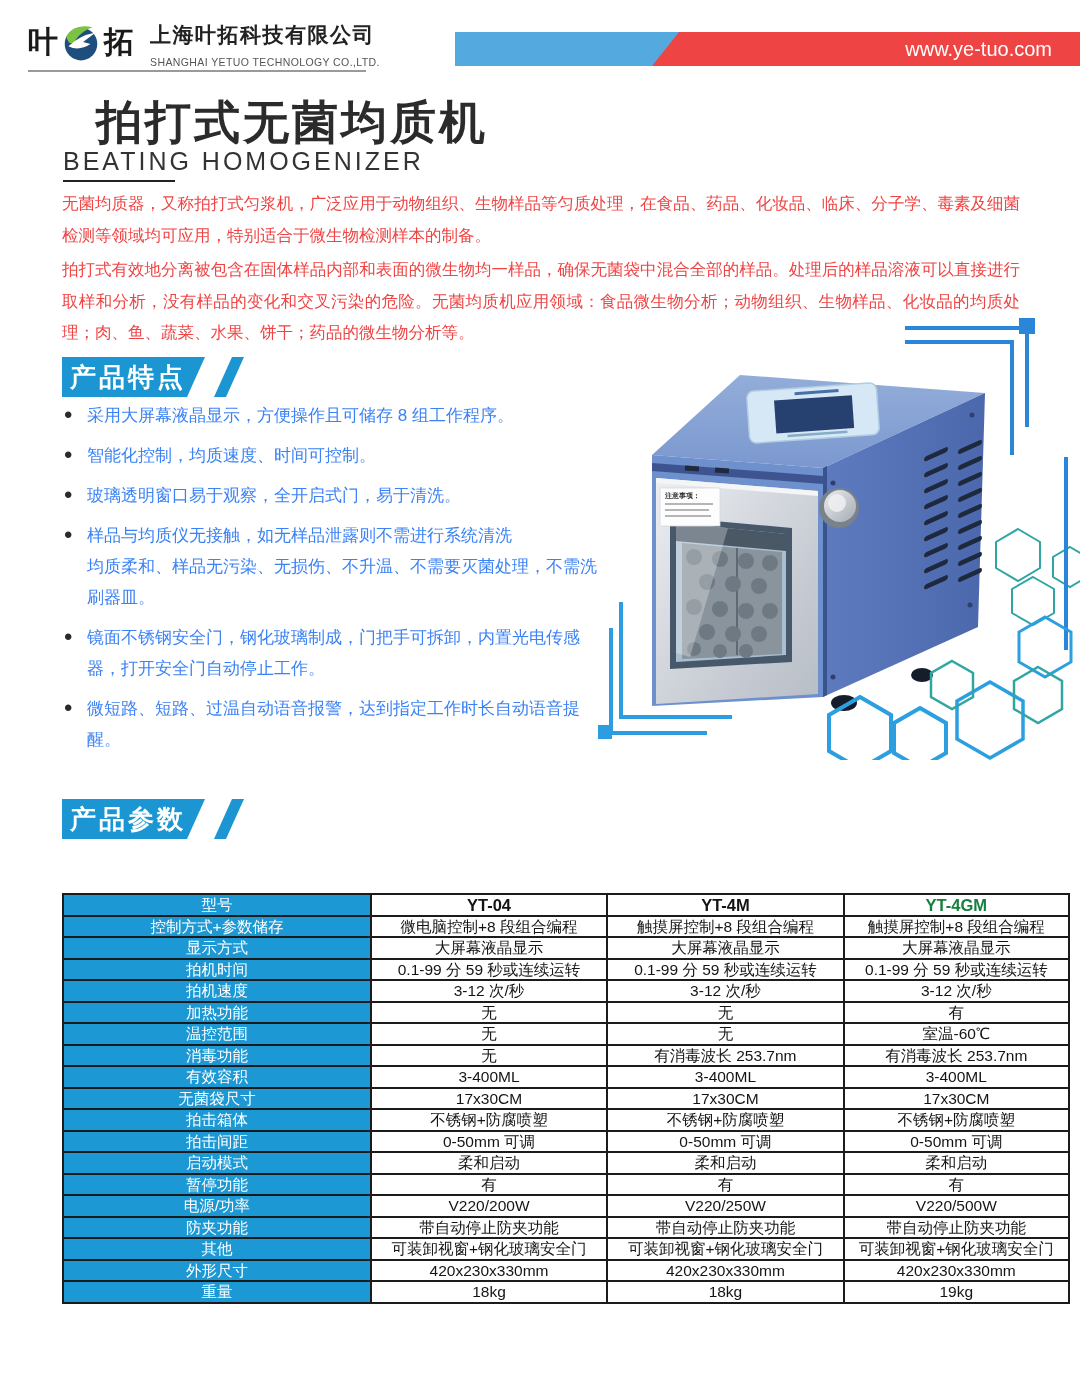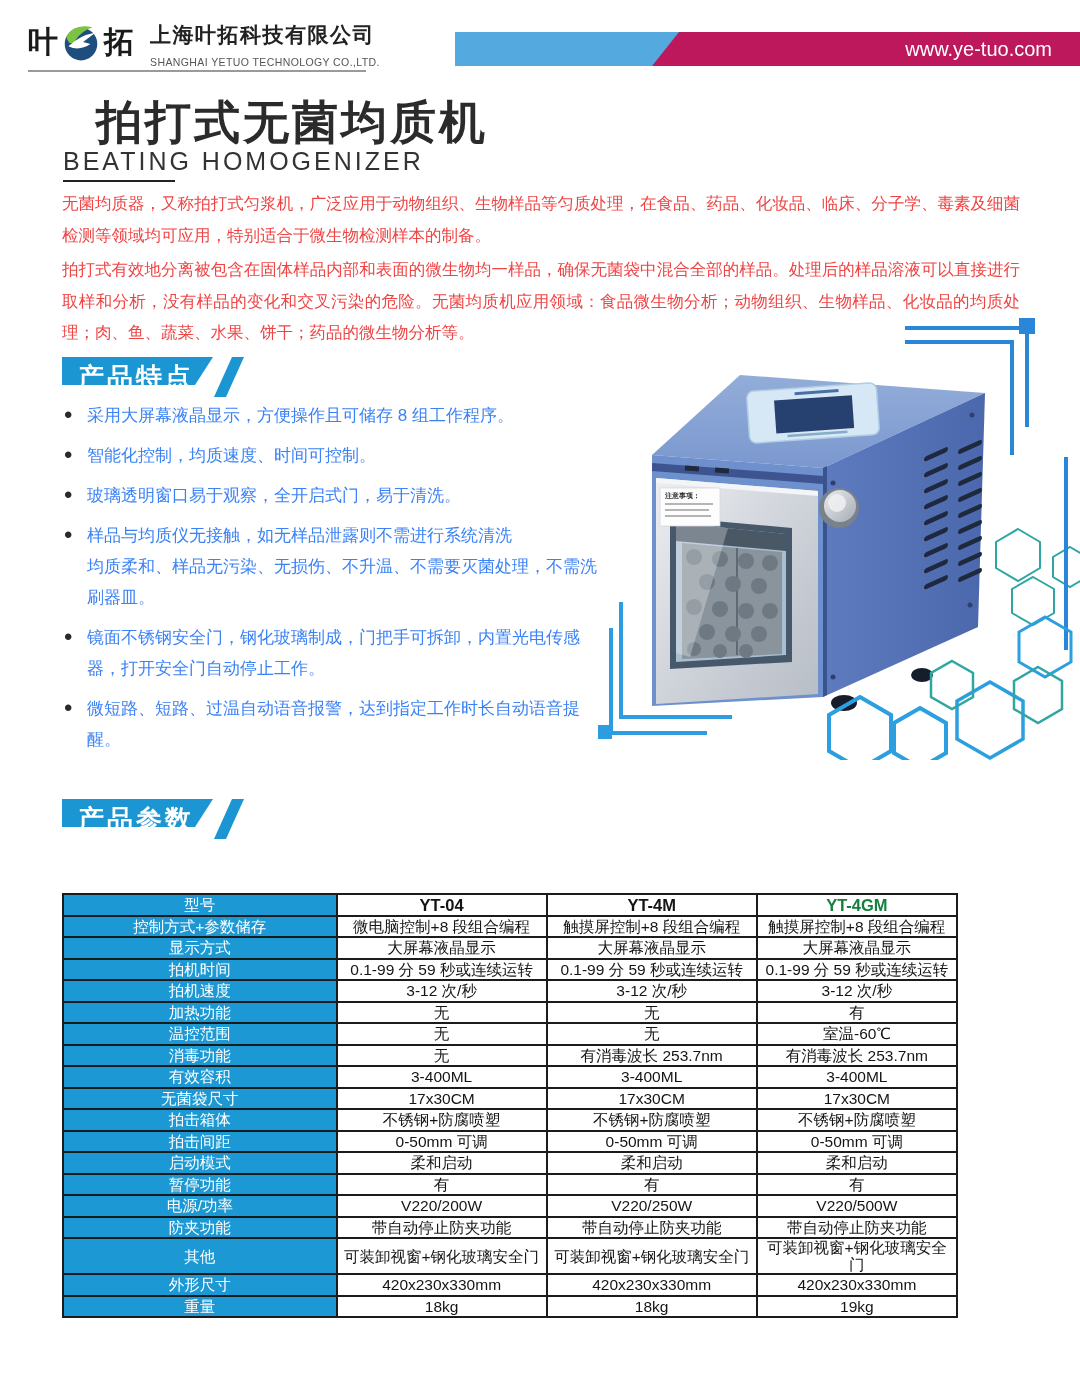--- a/index.html
+++ b/index.html
@@ -9,46 +9,46 @@
   }
   
   .logo-row{position:absolute;left:28px;top:20px;display:flex;align-items:flex-start;}
   .logo-mark{display:flex;align-items:center;}
   .logo-char{font-size:30px;font-weight:bold;color:#1a1a1a;line-height:44px;}
   .logo-icon{width:42px;height:42px;margin:0 2px;}
   .company{margin-left:16px;padding-top:2px;}
   .company-cn{font-size:21px;font-weight:bold;color:#222;letter-spacing:1.5px;line-height:26px;}
   .company-en{font-size:10.5px;color:#555;letter-spacing:0.4px;margin-top:8px;}
   .header-rule{position:absolute;left:28px;top:70px;width:338px;height:2px;background:#9a9a9a;}
-  .site-banner{position:absolute;left:455px;top:32px;width:625px;height:34px;background:#be185d;}
+  .site-banner{position:absolute;left:455px;top:32px;width:625px;height:34px;background:#ef4444;}
   .site-banner-light{position:absolute;left:0;top:0;width:224px;height:34px;background:#54aadf;
     clip-path:polygon(0 0,100% 0,calc(100% - 27px) 100%,0 100%);}
   .site-url{position:absolute;right:28px;top:0;height:34px;line-height:34px;color:#fff;font-size:20px;}
   
   .title-cn{position:absolute;left:60px;top:92px;font-size:46px;font-weight:bold;color:#2b2b2b;letter-spacing:3px;margin-left:36px;}
   .title-en{position:absolute;left:63px;top:147px;font-size:25px;color:#333;letter-spacing:3px;}
   .title-underline{position:absolute;left:63px;top:180px;width:112px;height:2px;background:#222;}
   
   .intro{position:absolute;left:62px;top:188px;width:958px;}
   .intro p{margin:0 0 3px 0;font-size:16.5px;line-height:31.5px;color:#ef4444;text-align:justify;}
   
-  .sec-banner{position:absolute;height:28px;background:#1b96d2;color:#fff;font-size:26px;font-weight:bold;
-    line-height:40px;letter-spacing:3px;padding-left:16px;width:135px;
+  .sec-banner{position:absolute;height:40px;background:#1b96d2;color:#fff;font-size:26px;font-weight:bold;
+    line-height:40px;letter-spacing:3px;padding-left:8px;width:135px;
     clip-path:polygon(0 0,100% 0,calc(100% - 18px) 100%,0 100%);}
   .sec-stripe{position:absolute;width:30px;height:40px;background:#1b96d2;
     clip-path:polygon(18px 0,100% 0,calc(100% - 18px) 100%,0 100%);}
   
   .features-list{position:absolute;left:62px;top:400px;width:548px;margin:0;padding:0;list-style:none;}
   .feature-item{position:relative;margin:0 0 9px 0;padding-left:25px;font-size:17px;line-height:31px;
     color:#3b82f6;white-space:pre-line;}
   .feature-item::before{content:"\2022";position:absolute;left:2px;top:-1px;font-size:24px;color:#2a2a2a;}
   
   .product-art{position:absolute;left:590px;top:305px;width:490px;height:455px;}
   
-  .params-table{position:absolute;left:62px;top:893px;width:896px;border-collapse:collapse;table-layout:fixed;}
+  .params-table{position:absolute;left:62px;top:893px;width:1008px;border-collapse:collapse;table-layout:fixed;}
   .params-table td{border:2px solid #1b1b1b;height:19.5px;padding:0 2px;text-align:center;
     font-size:15.5px;line-height:1.1;overflow:hidden;}
   .params-table td.lbl{background:#1c99d4;color:#ffffff;font-weight:500;}
   .params-table td.val{background:#ffffff;color:#141414;font-weight:500;}
   .params-table td.model{font-weight:bold;font-size:16.5px;}
 </style>
 </head>
 <body>
 
 <div class="page">

